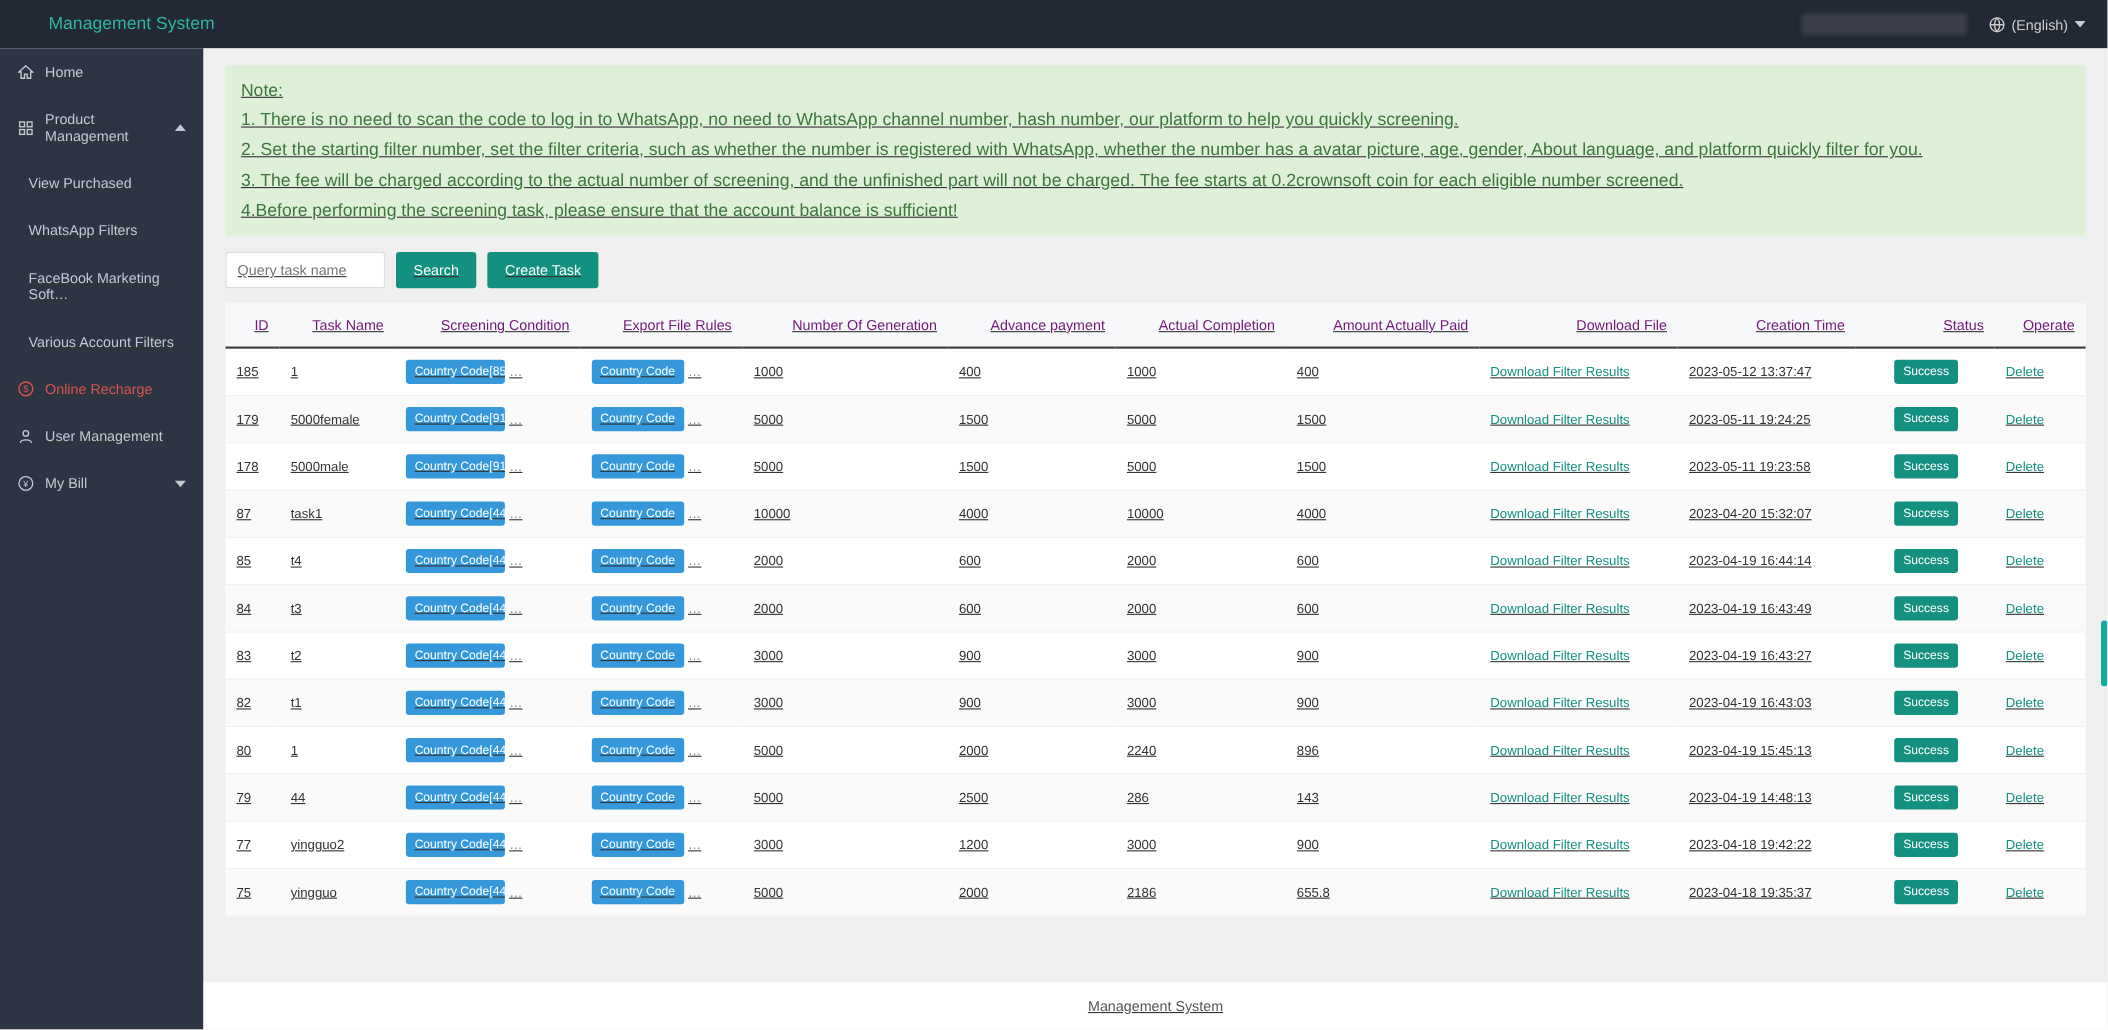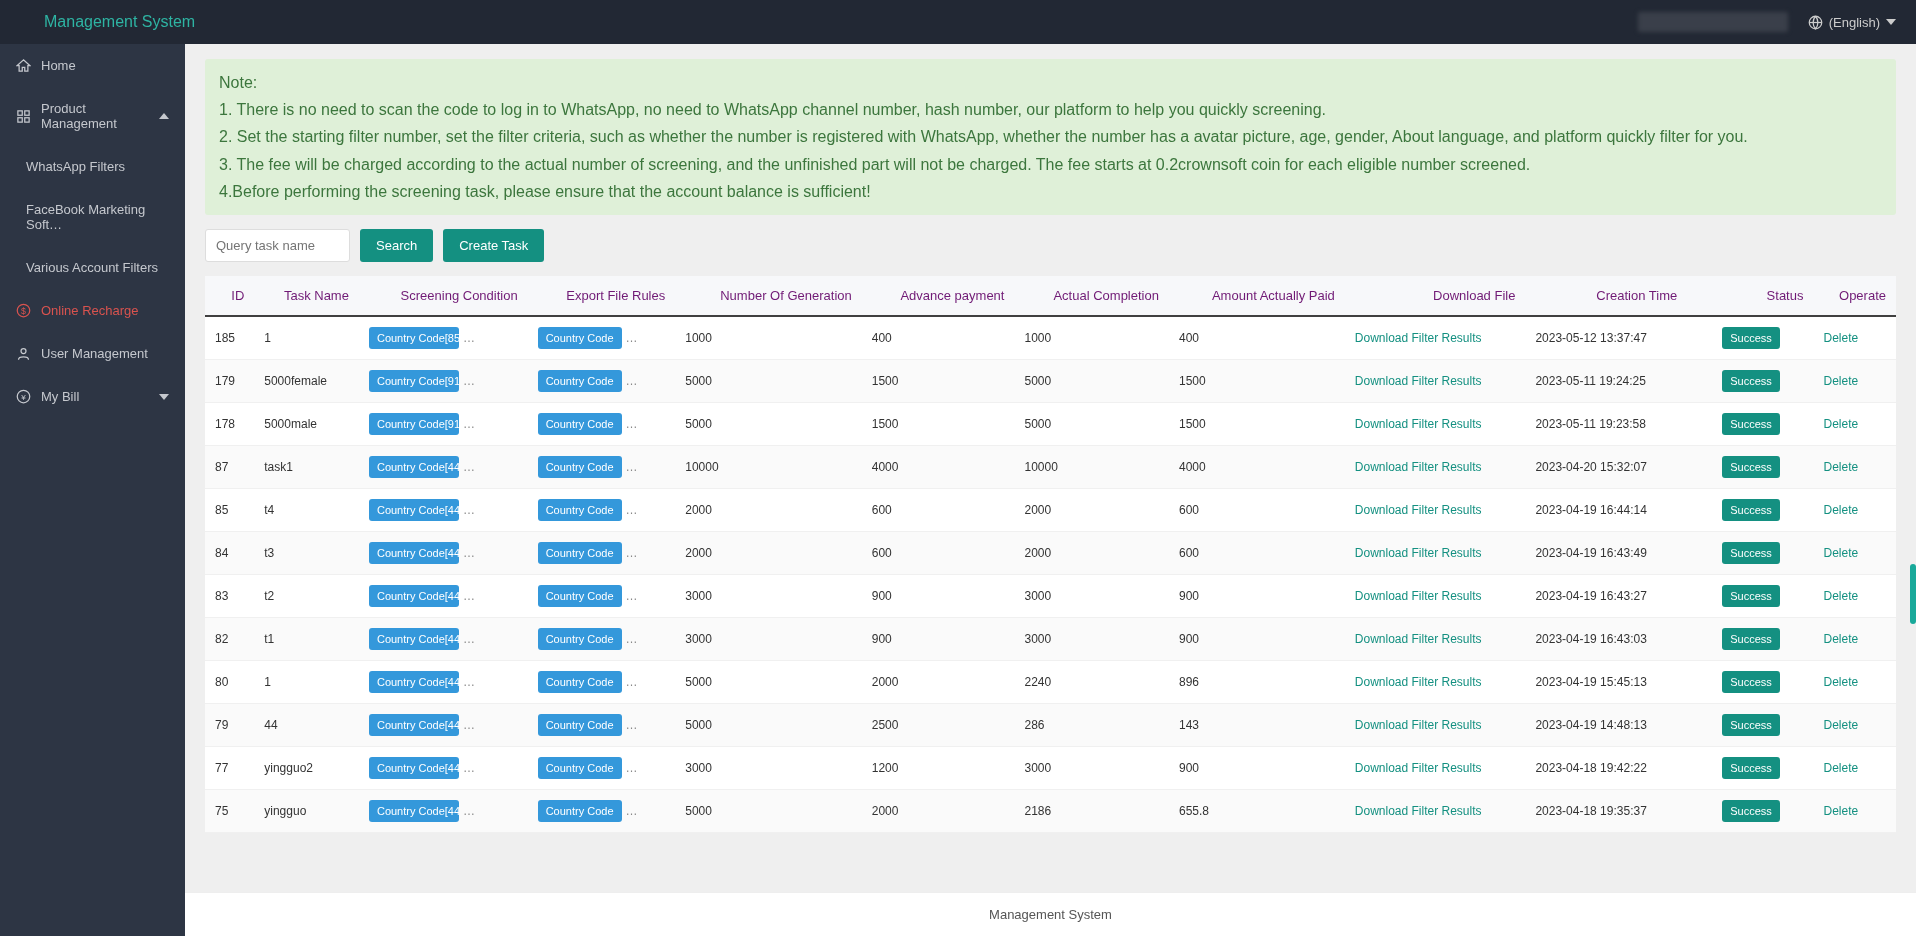--- a/index.html
+++ b/index.html
@@ -5,21 +5,21 @@
     * { margin: 0; padding: 0; box-sizing: border-box; }
     body { font-family: Arial, "Helvetica Neue", Helvetica, sans-serif; font-size: 13px; color: #333; background: #f5f5f5; overflow: hidden; }
     
     
     .header { background: #222834; height: 44px; display: flex; align-items: center; padding: 0 20px; justify-content: space-between; }
     .header-title { color: #2eb4a3; font-size: 16px; margin-left: 24px; }
     .header-right { display: flex; align-items: center; gap: 20px; color: #ccc; }
     .user-placeholder { width: 150px; height: 20px; background: #3a3f4a; border-radius: 2px; filter: blur(2px); }
     .lang-selector { display: flex; align-items: center; gap: 6px; color: #ccc; cursor: pointer; }
 
-    .container { display: flex; height: calc(100vh - 44px); }
+    .container { display: flex; height: calc(100vh - 44px); text-decoration: underline; }
 
     
     .sidebar { width: 185px; background: #2d3544; color: #c5c8ce; display: flex; flex-direction: column; }
     .nav-item { padding: 14px 16px; display: flex; align-items: center; gap: 10px; cursor: pointer; font-size: 13px; }
     .nav-item.section { }
     .nav-item.sub { padding-left: 26px; font-size: 13px; }
     .nav-item.active { background: #149081; color: #fff; }
     .nav-item.recharge { color: #d9534f; }
     .nav-item .chev { margin-left: auto; }
     .icon-svg { width: 15px; height: 15px; fill: currentColor; flex-shrink: 0; }
@@ -90,20 +90,23 @@
           <rect x="3" y="3" width="7" height="7" fill="none" stroke="currentColor" stroke-width="2"></rect>
           <rect x="14" y="3" width="7" height="7" fill="none" stroke="currentColor" stroke-width="2"></rect>
           <rect x="3" y="14" width="7" height="7" fill="none" stroke="currentColor" stroke-width="2"></rect>
           <rect x="14" y="14" width="7" height="7" fill="none" stroke="currentColor" stroke-width="2"></rect>
         </svg>
       <span>Product Management</span>
       <svg class="icon-svg chev" style="width:10px;height:10px" viewBox="0 0 10 10">
           <path d="M0 8 L5 2 L10 8 Z" fill="currentColor"></path>
         </svg>
     </div>
+    <div class="nav-item sub">
+        <span>View Purchased</span>
+      </div>
     <div class="nav-item sub">
         <span>WhatsApp Filters</span>
       </div>
     <div class="nav-item sub">
         <span>FaceBook Marketing Soft…</span>
       </div>
     <div class="nav-item sub">
         <span>Various Account Filters</span>
       </div>
     <div class="nav-item recharge">

